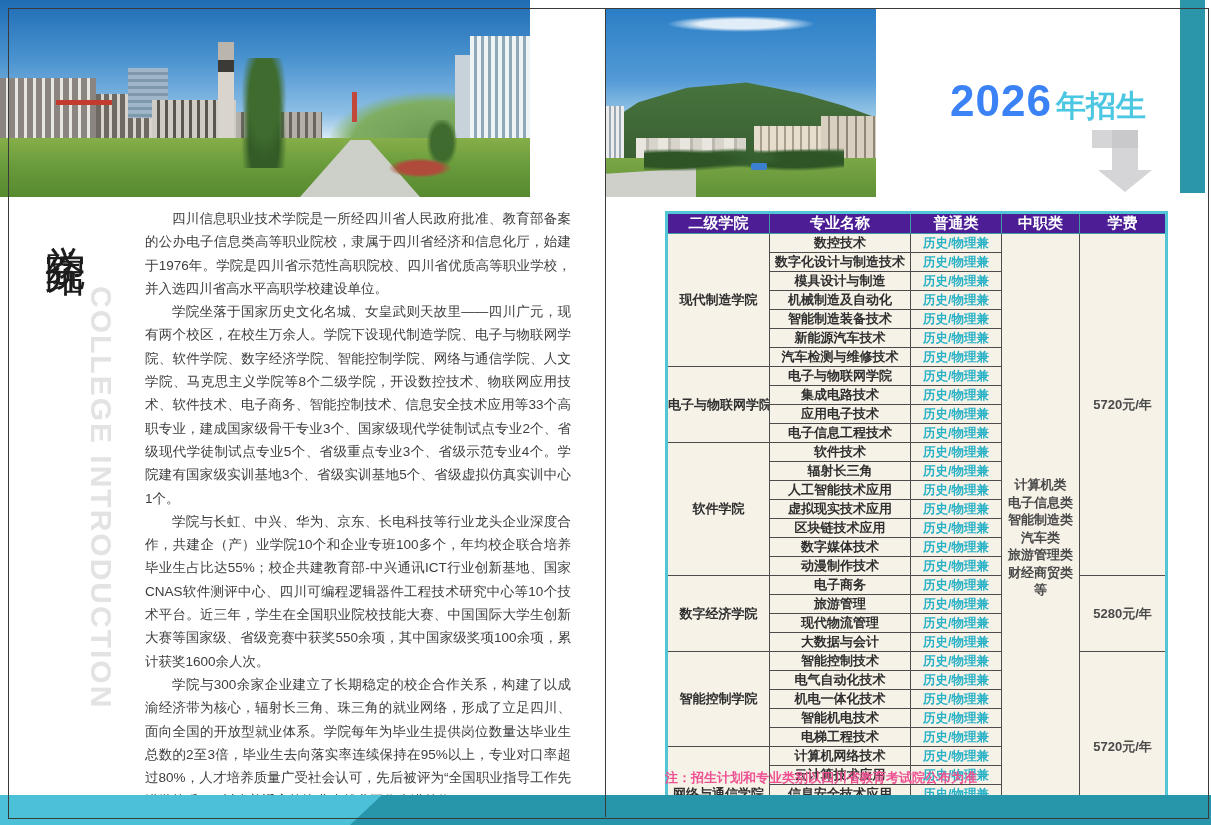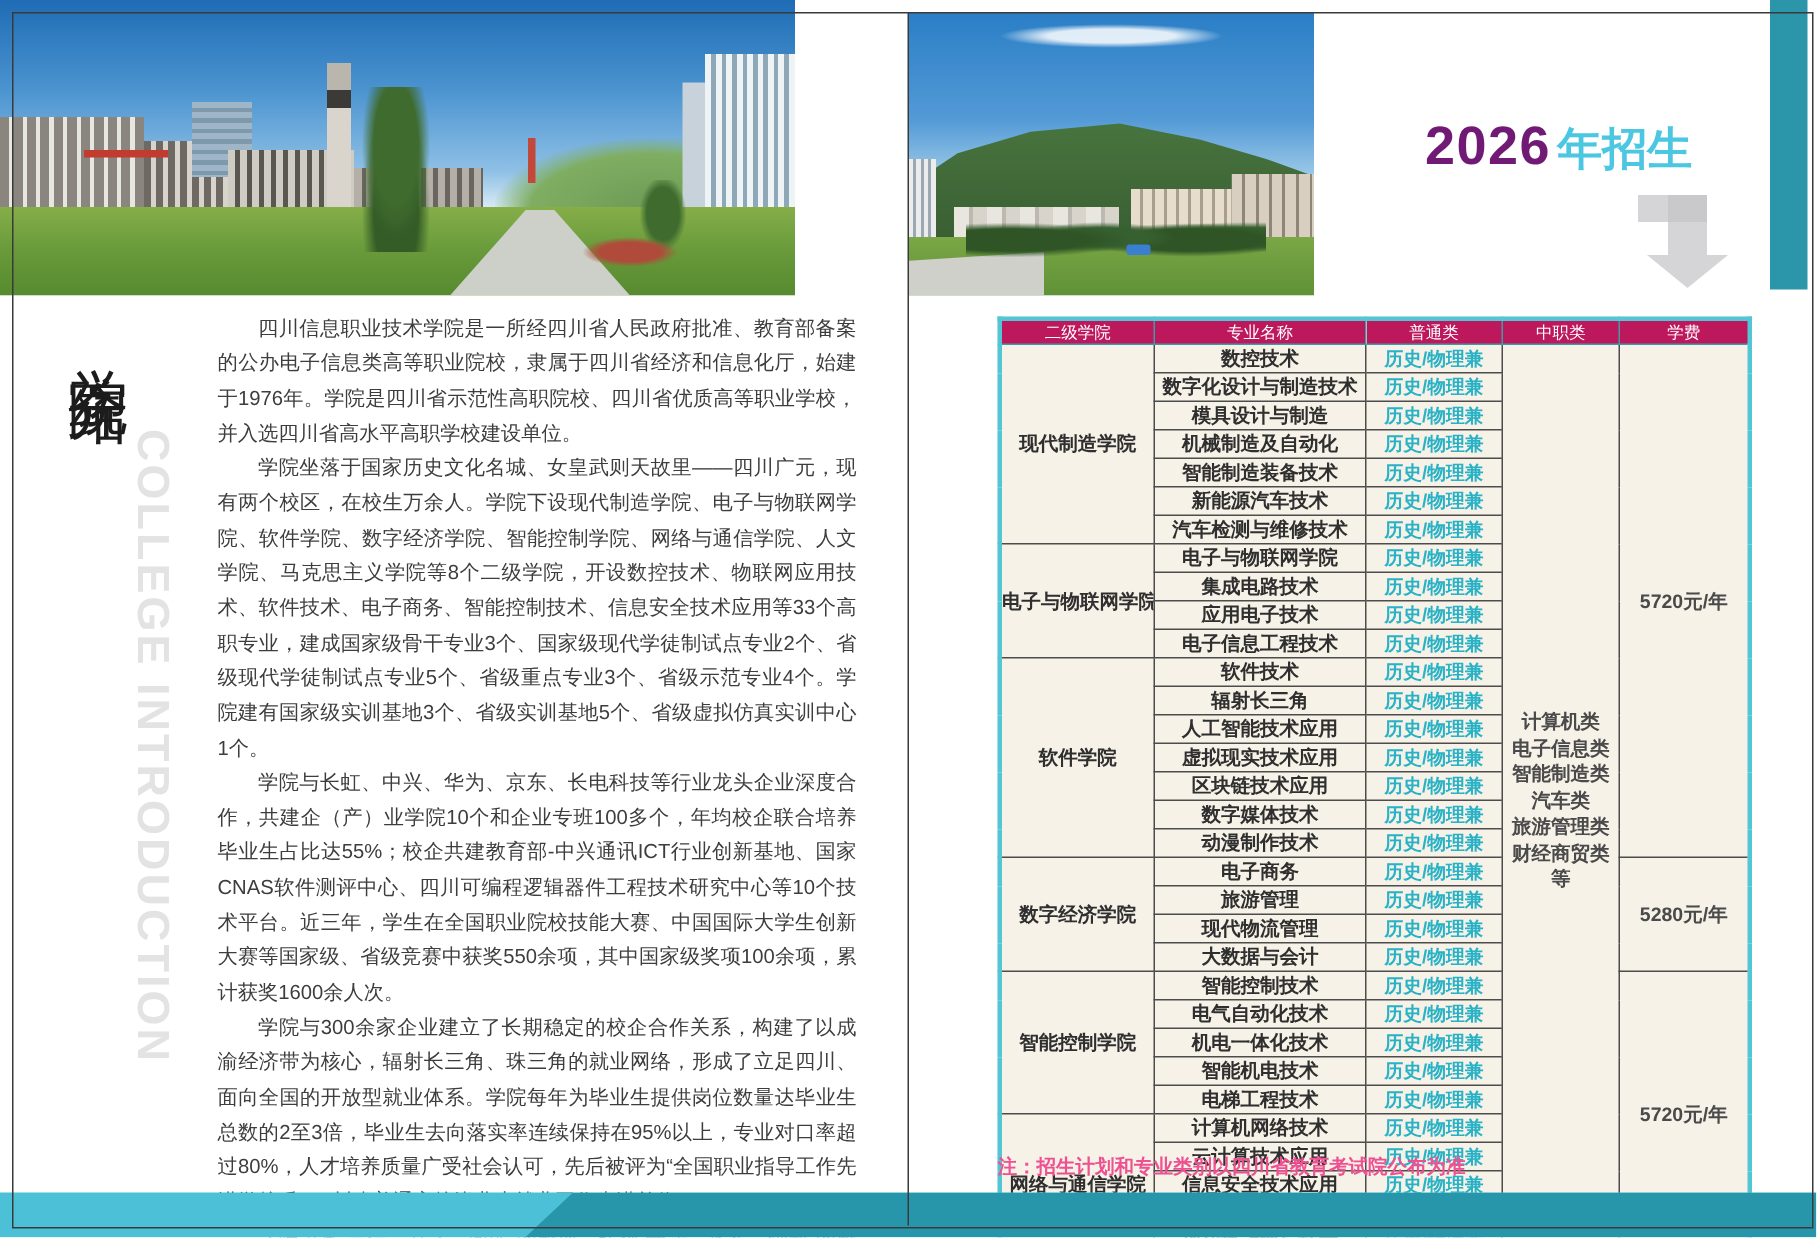--- a/index.html
+++ b/index.html
@@ -27,32 +27,32 @@
   .v-title{position:absolute;left:38px;top:214px;writing-mode:vertical-rl;text-orientation:upright;font-family:"Liberation Serif", serif;font-size:40px;letter-spacing:4px;color:#1c1c1c;z-index:5;}
   .v-subtitle{position:absolute;left:84px;top:286px;writing-mode:vertical-rl;font-size:30px;font-weight:bold;color:#e3e3e3;letter-spacing:2px;height:490px;z-index:4;}
 
   
   .intro{position:absolute;left:145px;top:207px;width:426px;font-size:13.5px;line-height:23.3px;color:#3d3d3d;text-align:justify;z-index:5;}
   .intro p{margin:0;text-indent:2em;}
 
   
   .title-block{position:absolute;left:950px;top:76px;width:230px;z-index:26;}
   .title-line1{white-space:nowrap;}
-  .title-year{font-size:36px;font-weight:bold;color:#701a75;letter-spacing:1px;}
+  .title-year{font-size:44px;font-weight:bold;color:#3b82f6;letter-spacing:1px;}
   .title-suffix{font-size:30px;font-weight:bold;color:#4cc7e2;margin-left:4px;}
   .title-line2{font-size:30px;font-weight:bold;color:#4cc7e2;letter-spacing:1px;margin-top:2px;}
   .arrow-wrap{position:absolute;left:1092px;top:130px;width:70px;height:66px;z-index:26;}
 
   
   .table-wrap{position:absolute;left:665px;top:211px;z-index:6;}
   table.majors{border-collapse:collapse;border:3px solid #53c6d6;table-layout:fixed;width:500px;background:#f7f2e8;}
   table.majors td{border:1px solid #4c4c4c;text-align:center;vertical-align:middle;padding:0;overflow:hidden;white-space:nowrap;}
   table.majors tr{height:16.7px;}
   tr.head-row{height:17px;}
-  .th{background:#be185d;color:#ffffff;font-weight:normal;font-size:11px;border:1px solid #3f9aa6 !important;}
+  .th{background:#4c1d95;color:#ffffff;font-weight:bold;font-size:15px;border:1px solid #3f9aa6 !important;}
   .college-cell{font-size:13px;font-weight:600;color:#2f2f2f;}
   .major-cell{font-size:13px;font-weight:600;color:#2f2f2f;}
   .subject-cell{font-size:12.5px;font-weight:600;color:#29b2c6;}
   .voc-cell{font-size:13px;font-weight:600;color:#4a4a4a;line-height:17.5px;white-space:normal !important;}
   .fee-cell{font-size:13px;font-weight:600;color:#4a4a4a;}
 
   
   .note{position:absolute;left:665px;top:769px;font-size:13px;font-weight:bold;color:#ee5192;z-index:6;white-space:nowrap;}
 </style>
 </head>

